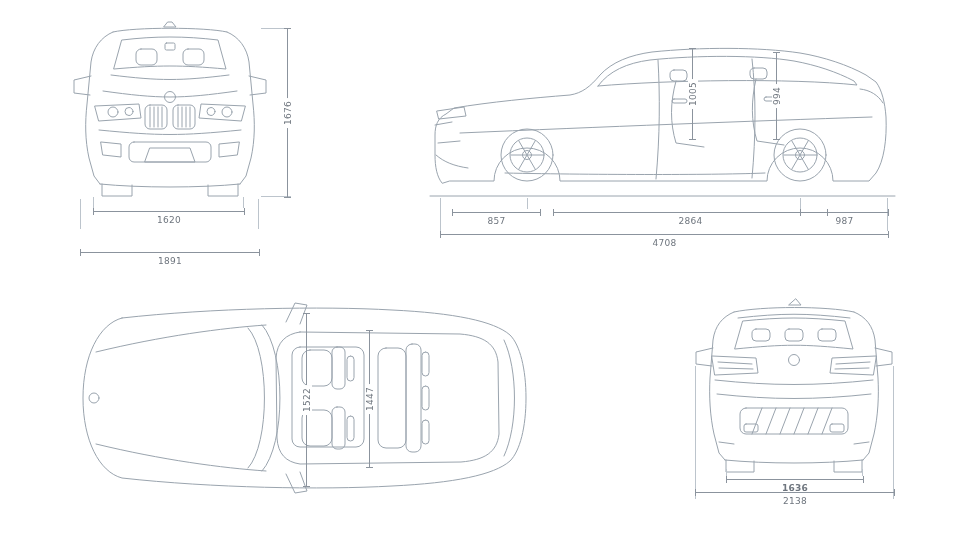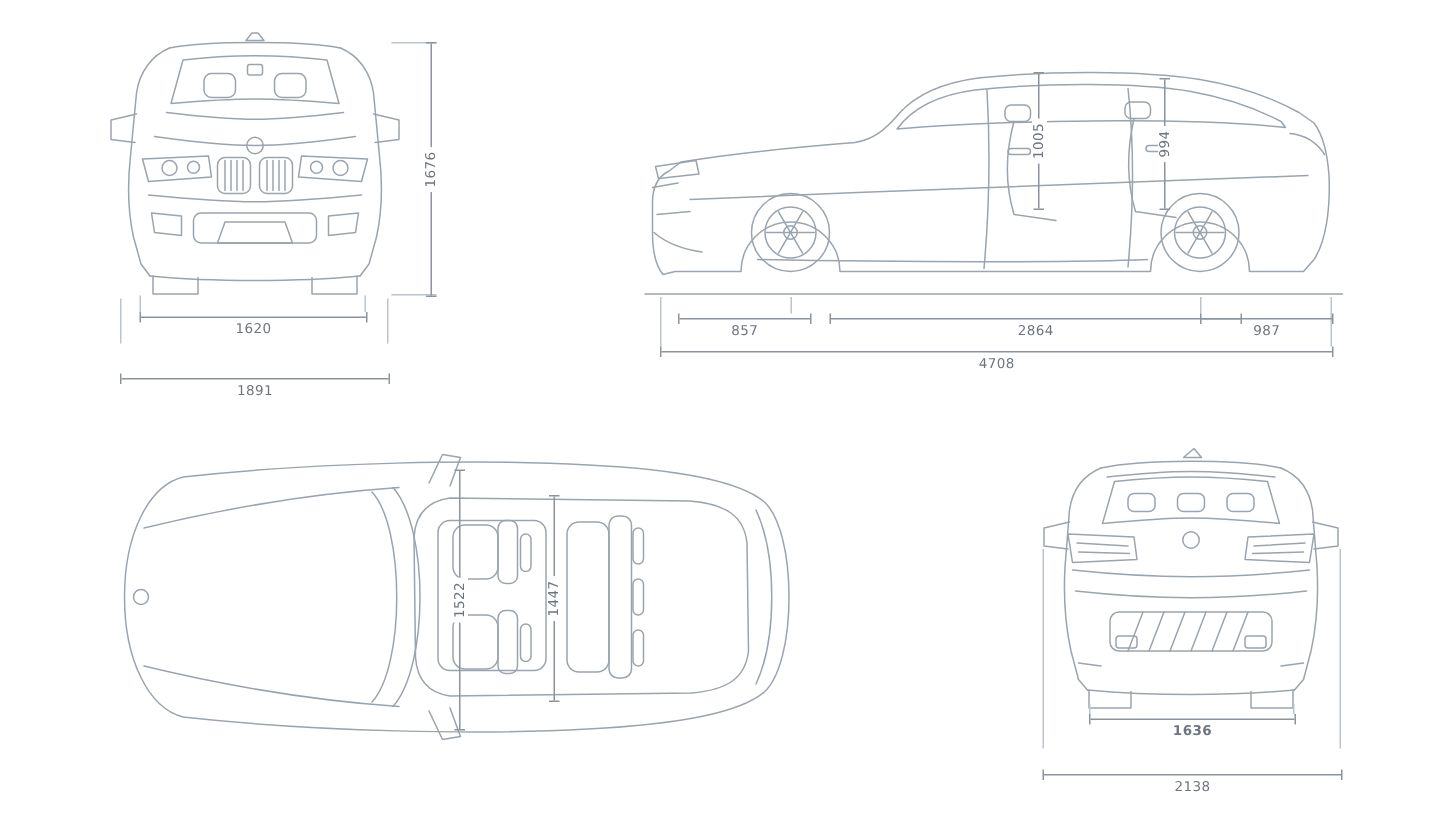--- a/index.html
+++ b/index.html
@@ -224,18 +224,18 @@
 
   <div class="ext v" style="left:726px; top:469px; height:7px;"></div>
   <div class="ext v" style="left:862px; top:469px; height:7px;"></div>
   <div class="dim-h" style="left:726px; top:476px; width:136px;font-weight:bold;">
     <div class="line"></div>
     <span class="lbl">1636</span>
   </div>
 
   <div class="ext v" style="left:695px; top:366px; height:133px;"></div>
   <div class="ext v" style="left:893px; top:366px; height:133px;"></div>
-  <div class="dim-h" style="left:695px; top:513px; width:198px;text-decoration:underline;">
+  <div class="dim-h" style="left:695px; top:489px; width:198px;text-decoration:underline;">
     <div class="line"></div>
     <span class="lbl">2138</span>
   </div>
 
 </div>
 
 </body></html>

